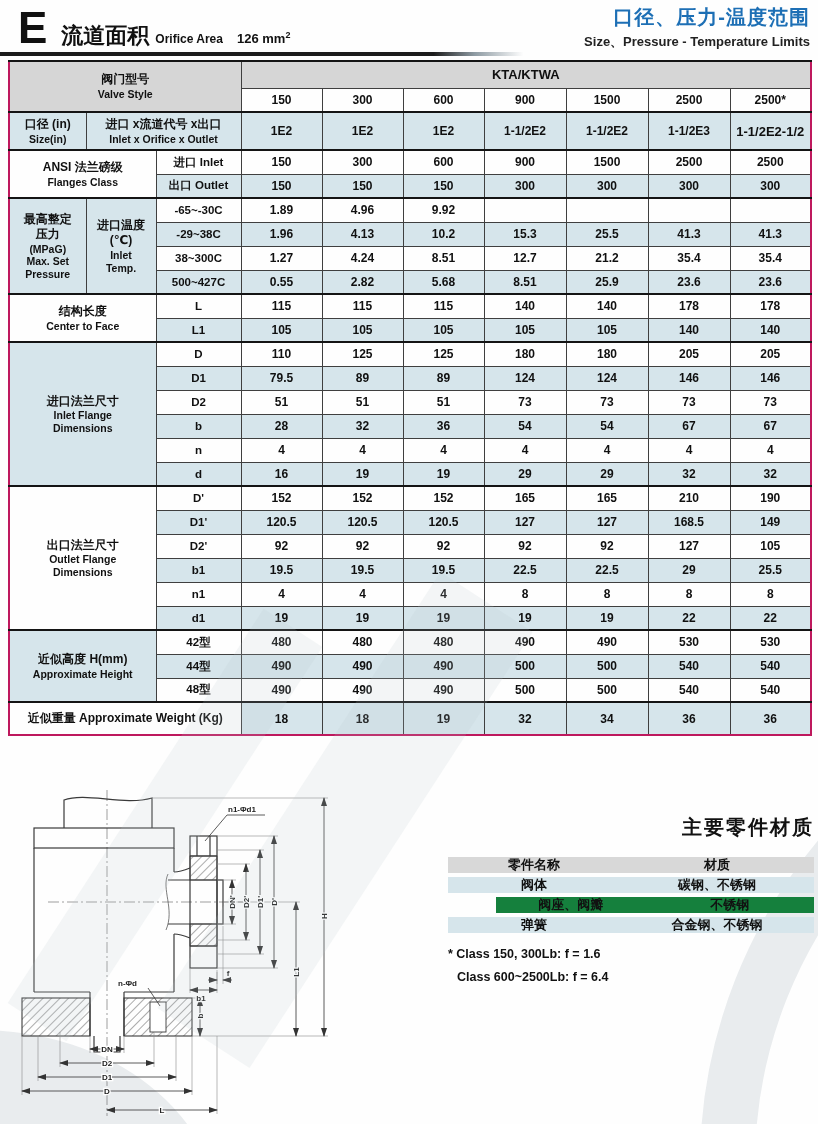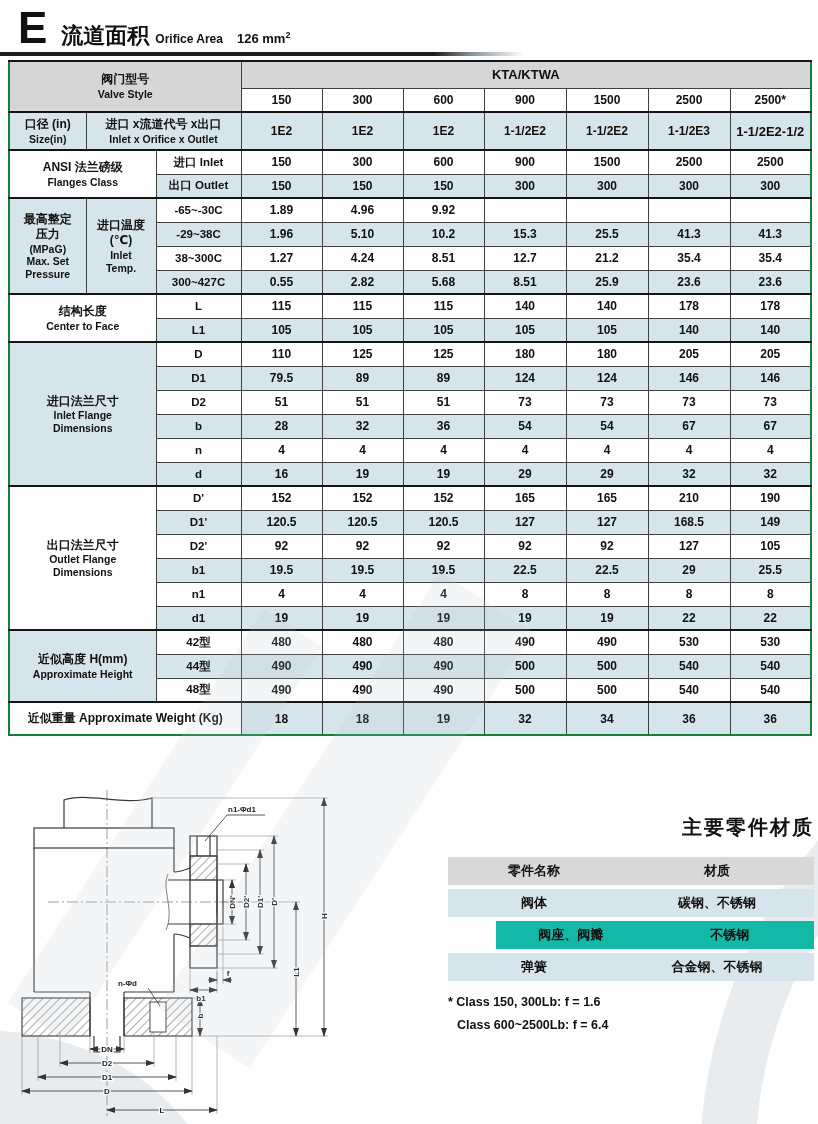--- a/index.html
+++ b/index.html
@@ -17,45 +17,45 @@
   .t-cn{font-size:22px;font-weight:bold;margin-left:14px;}
   .t-en{font-size:12px;font-weight:bold;margin-left:6px;}
   .t-area{font-size:13px;font-weight:bold;margin-left:14px;}
   .t-area sup{font-size:9px;}
   .hdr-right{position:absolute;right:8px;top:4px;text-align:right;z-index:2;}
   .r-cn{font-size:20px;font-weight:bold;color:#1d6fb5;letter-spacing:1px;}
   .r-en{font-size:13px;font-weight:bold;color:#222;margin-top:2px;}
   .rule{position:absolute;left:0;top:52px;width:100%;height:4px;z-index:2;
         background:linear-gradient(90deg,#1c1c1c 0%,#1c1c1c 53%,#8d9aa2 58%,rgba(255,255,255,0) 64%);}
   
-  .spec{position:absolute;left:8px;top:60px;z-index:1;border-collapse:collapse;table-layout:fixed;width:802px;border:2px solid #15803d;}
+  .spec{position:absolute;left:8px;top:60px;z-index:1;border-collapse:collapse;table-layout:fixed;width:802px;border:2px solid #be185d;}
   .spec td{border:1px solid #3f3f3f;text-align:center;vertical-align:middle;padding:0;font-weight:bold;color:#101010;}
   .spec tr{height:24px;}
   tr.hA{height:27px;} tr.hB{height:24px;} tr.hC{height:38px;} tr.hW{height:33px;}
   tr.sec>td{border-top:2px solid #141414;}
   .grey{background:#d6d6d6;}
   .blue{background:#d6e5eb;}
   tr.b>td.v, tr.b>td.sub{background:#d6e5eb;}
   .series{font-size:13px;}
   .v{font-size:12px;}
   .sub{font-size:11.5px;}
   .cn{display:block;font-size:12px;line-height:1.3;}
   .en{display:block;font-size:10.5px;line-height:1.2;}
   .lab{line-height:1.2;}
   
   .footnote{position:absolute;right:8px;top:772px;font-size:12.5px;font-weight:bold;z-index:2;}
   
   .materials{position:absolute;left:448px;top:814px;width:366px;z-index:2;}
   .m-title{text-align:right;font-size:20px;font-weight:bold;letter-spacing:2px;margin-bottom:16px;}
-  .m-row{display:flex;height:28px;margin-bottom:4px;align-items:center;}
+  .m-row{display:flex;height:16px;margin-bottom:4px;align-items:center;}
   .m-row>div{font-size:13px;font-weight:bold;text-align:center;}
   .m-c1{width:47%;} .m-c2{width:53%;}
   .m-hdr{background:#d8d8d8;}
   .m-blue{background:#d6e5eb;}
-  .m-grey{background:#14b8a6;margin-left:48px;}
+  .m-grey{background:#15803d;margin-left:48px;}
   .m-notes{margin-top:10px;font-size:12.5px;font-weight:bold;line-height:1.8;}
   .m-note2{margin-left:9px;}
   
   .drawing{position:absolute;left:2px;top:784px;z-index:1;}
   .out{stroke:#3a3a3a;stroke-width:1.2;fill:none;}
   .thin{stroke:#5a5a5a;stroke-width:0.8;fill:none;}
   .cl{stroke:#777;stroke-width:0.7;stroke-dasharray:11 3 2 3;fill:none;}
   .ext{stroke:#8a8a8a;stroke-width:0.6;fill:none;}
   .dim{stroke:#333;stroke-width:0.8;fill:none;}
   .dlab{font-size:8px;font-weight:bold;fill:#1c1c1c;text-anchor:middle;
@@ -69,20 +69,24 @@
 <div class="page">
 
   <div class="sw1"></div>
   <div class="sw2"></div>
 
   <div class="hdr-left">
     <span class="e-letter">E</span>
     <span class="t-cn">流道面积</span>
     <span class="t-en">Orifice Area</span>
     <span class="t-area"><span>126 mm</span><sup>2</sup></span>
+  </div>
+  <div class="hdr-right">
+    <div class="r-cn">口径、压力-温度范围</div>
+    <div class="r-en">Size、Pressure - Temperature Limits</div>
   </div>
   <div class="rule"></div>
 
   <table class="spec">
     <colgroup>
       <col style="width:77px">
         <col style="width:70px">
         <col style="width:85px">
       <col style="width:81px">
         <col style="width:81px">
@@ -169,39 +173,39 @@
       <td class="v">4.96</td>
       <td class="v">9.92</td>
       <td class="v"></td>
       <td class="v"></td>
       <td class="v"></td>
       <td class="v"></td>
     </tr>
     <tr class="b">
       <td class="sub">-29~38C</td>
       <td class="v">1.96</td>
-      <td class="v">5.10</td>
+      <td class="v">4.13</td>
       <td class="v">10.2</td>
       <td class="v">15.3</td>
       <td class="v">25.5</td>
       <td class="v">41.3</td>
       <td class="v">41.3</td>
     </tr>
     <tr>
       <td class="sub">38~300C</td>
       <td class="v">1.27</td>
       <td class="v">4.24</td>
       <td class="v">8.51</td>
       <td class="v">12.7</td>
       <td class="v">21.2</td>
       <td class="v">35.4</td>
       <td class="v">35.4</td>
     </tr>
     <tr class="b">
-      <td class="sub">300~427C</td>
+      <td class="sub">500~427C</td>
       <td class="v">0.55</td>
       <td class="v">2.82</td>
       <td class="v">5.68</td>
       <td class="v">8.51</td>
       <td class="v">25.9</td>
       <td class="v">23.6</td>
       <td class="v">23.6</td>
     </tr>
     <tr class="sec">
       <td class="lab" colspan="2" rowspan="2">

